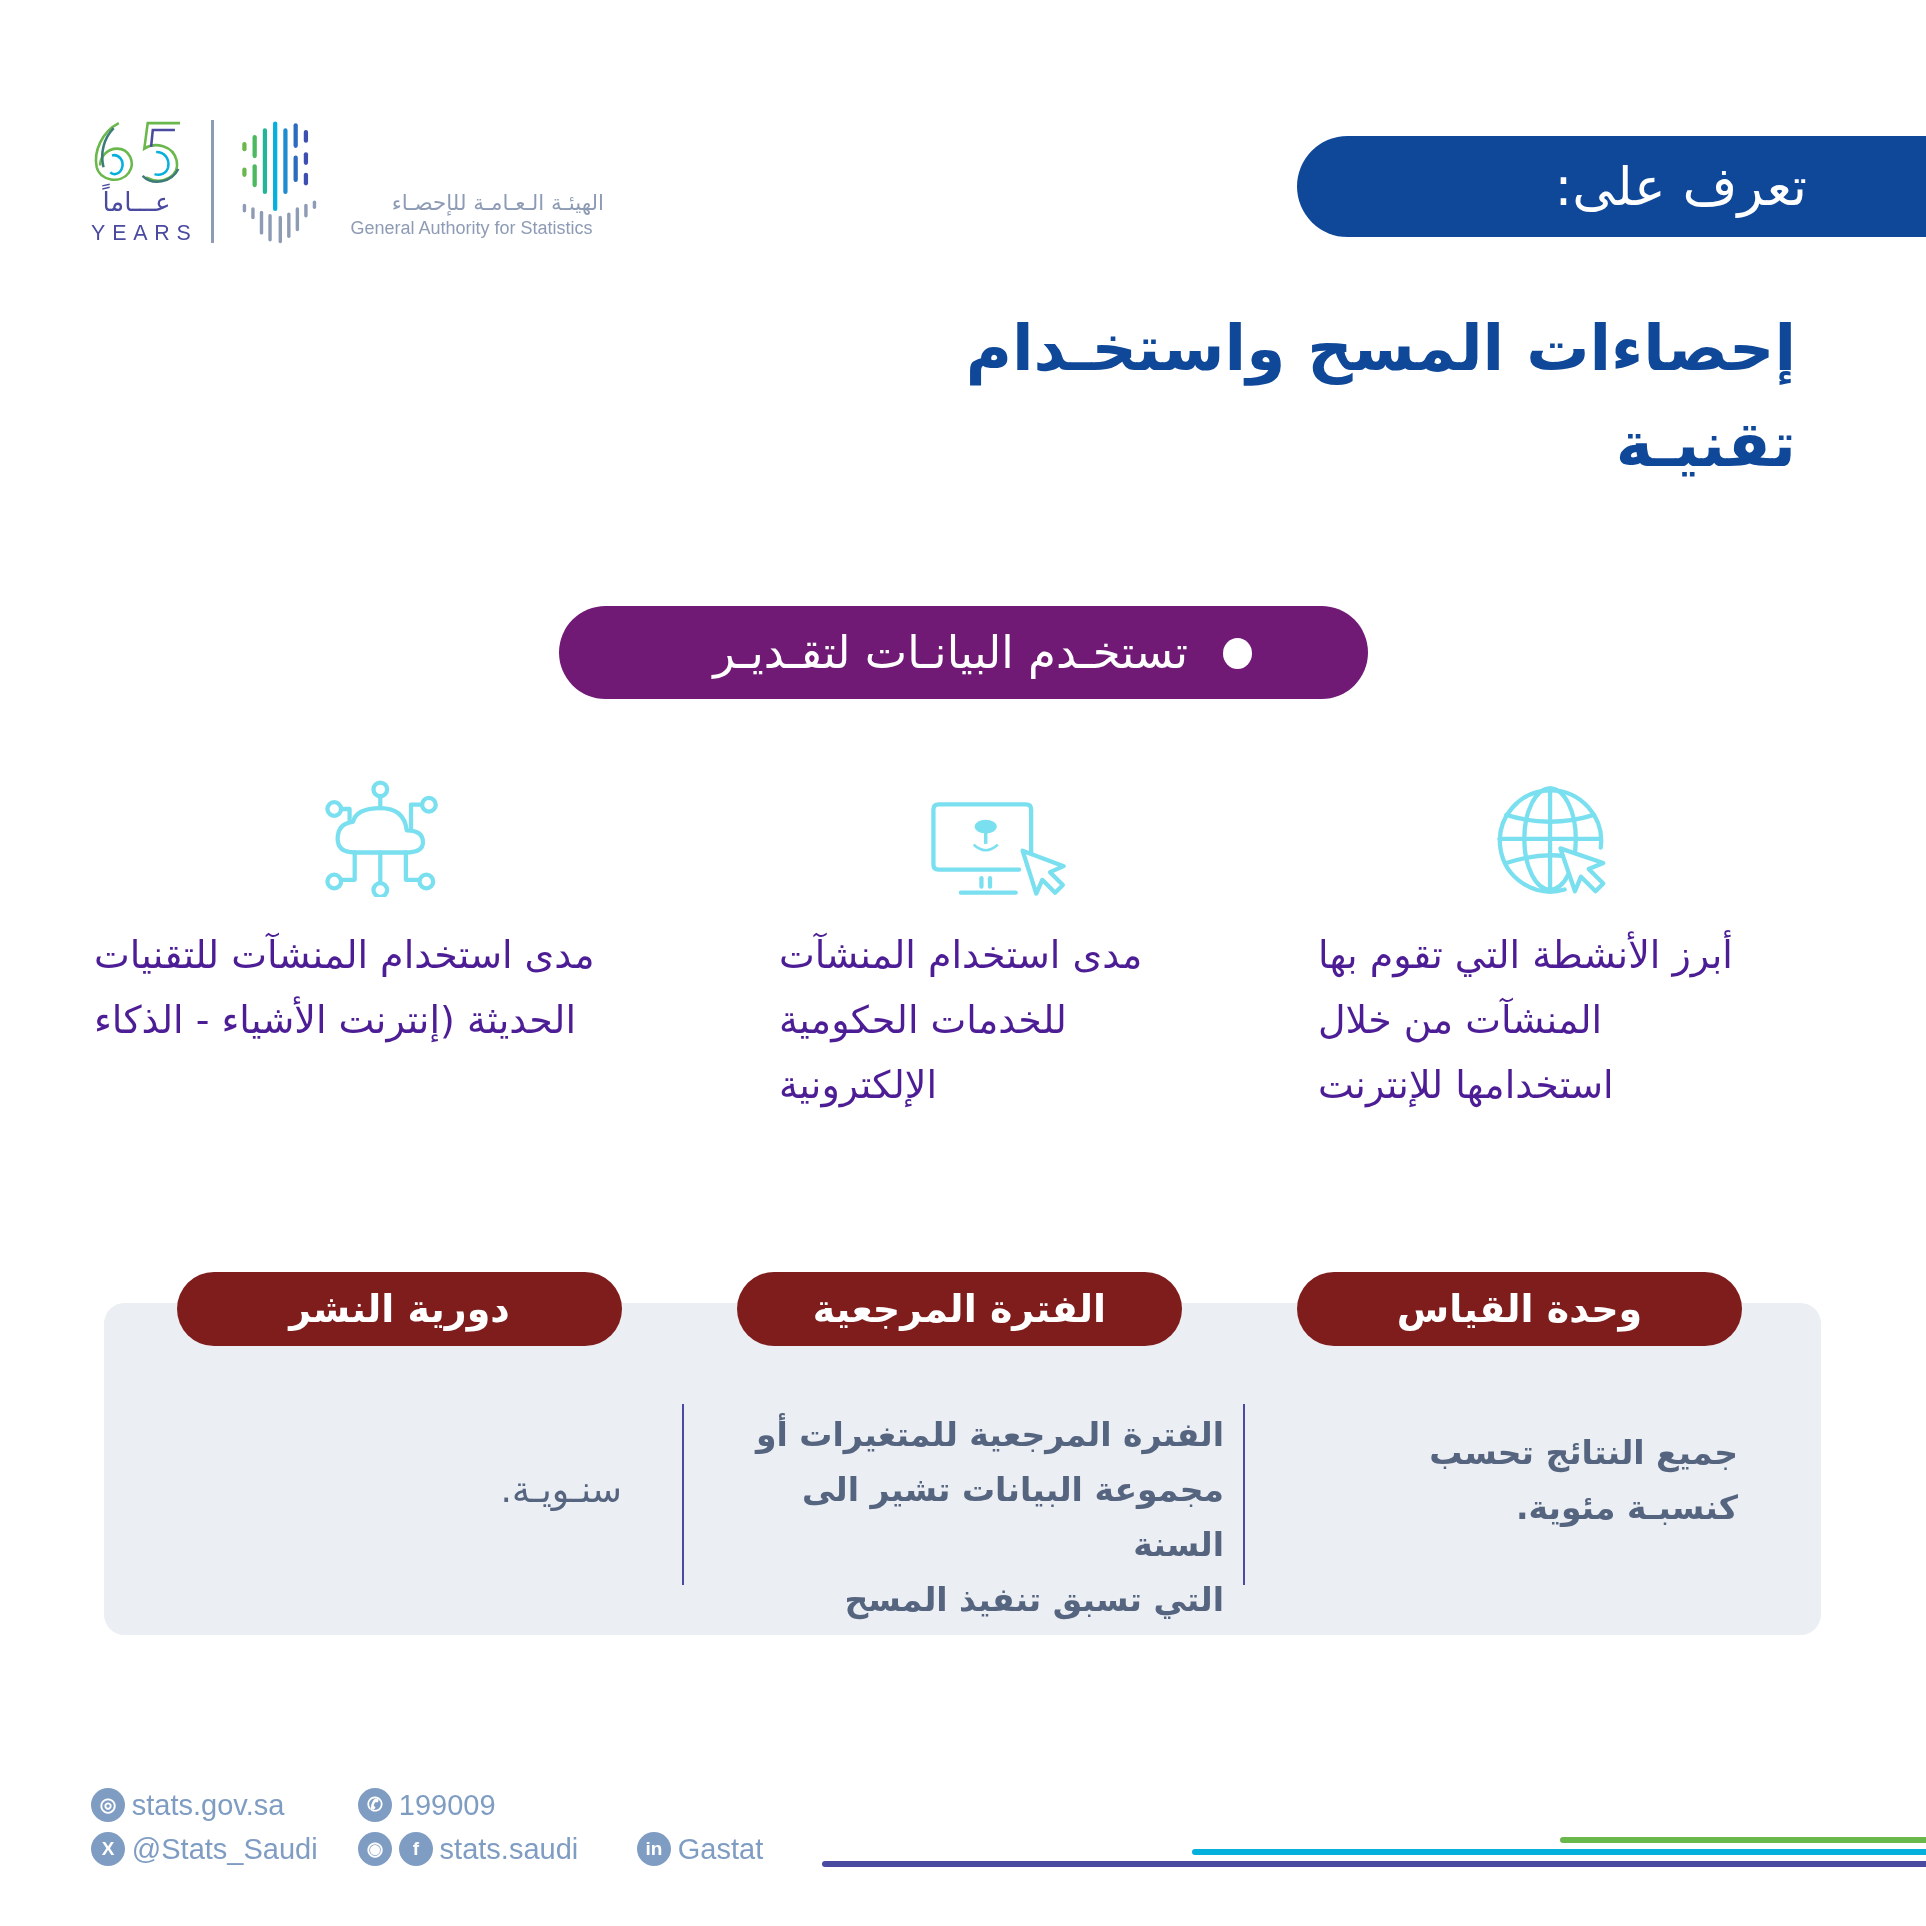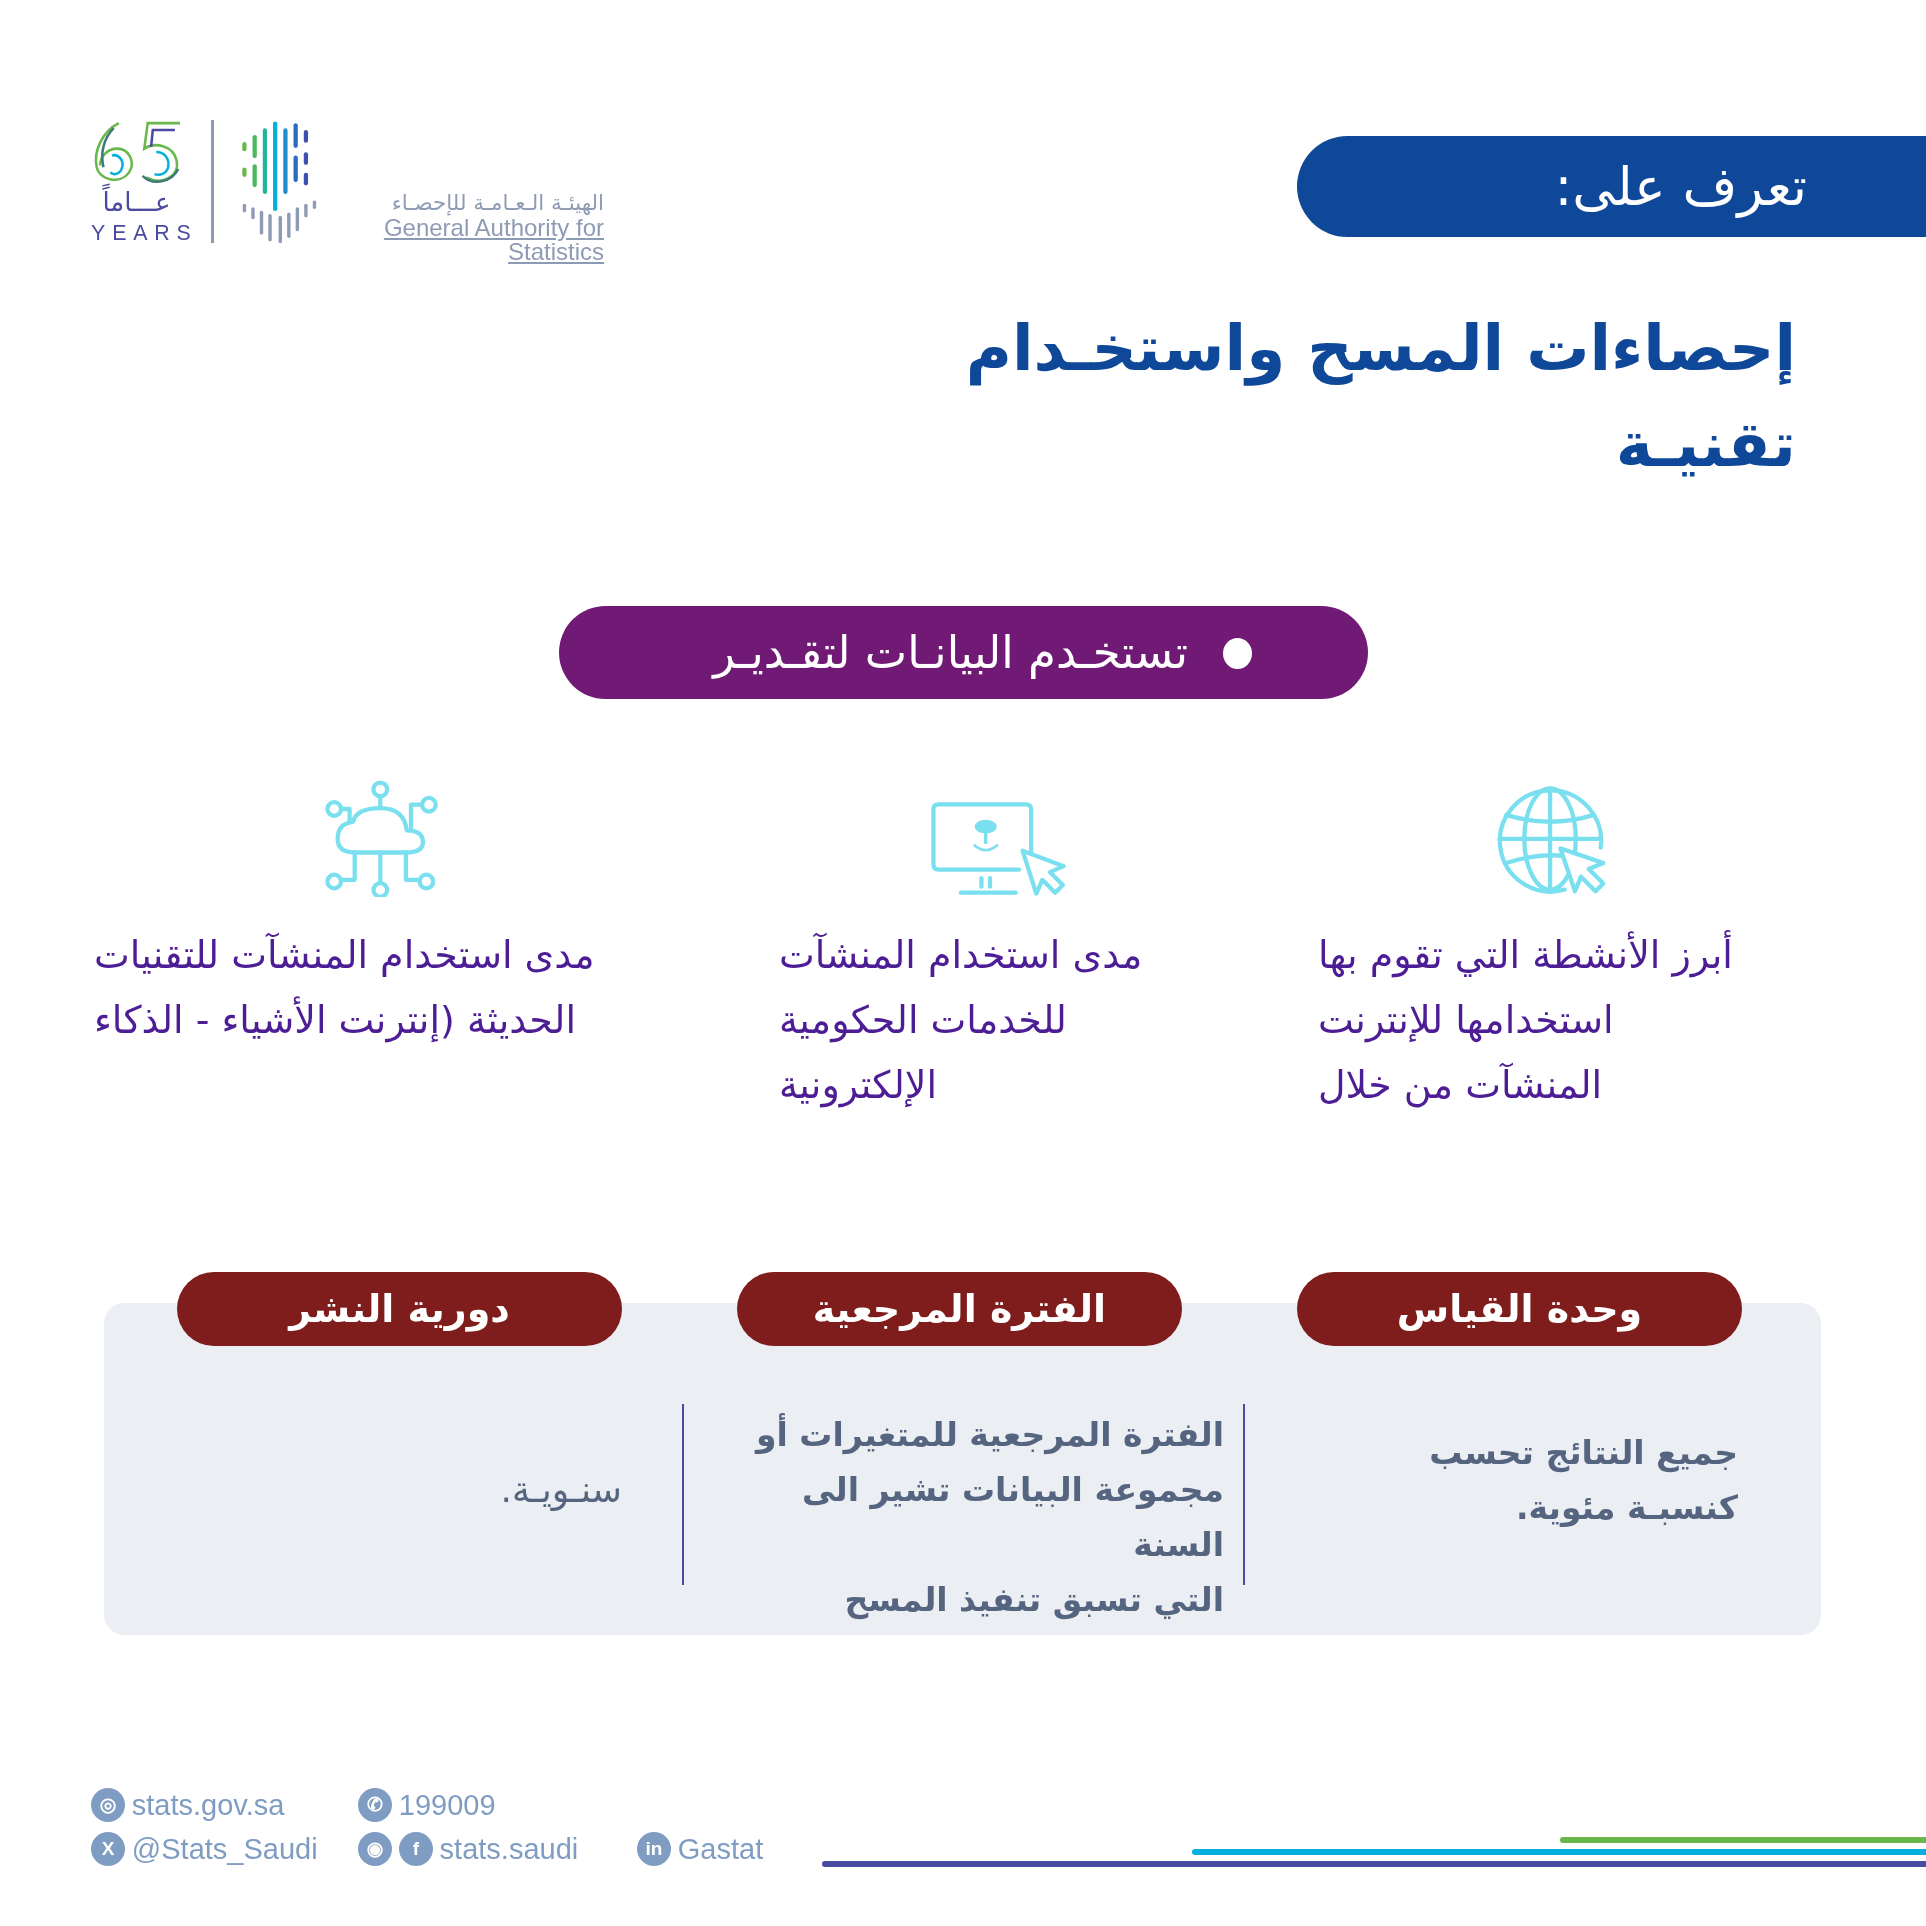--- a/index.html
+++ b/index.html
@@ -11,21 +11,21 @@
     .logo-65 { left: 86px; top: 118px; width: 103px; height: 128px; }
     .logo-65 .num { position: absolute; left: 0; top: 0; width: 103px; height: 68px; }
     .logo-65 .ar { position: absolute; left: 0; top: 70px; width: 101px; text-align: center;
       font-family: "DejaVu Sans", sans-serif; font-size: 26px; color: #4a4aa0; line-height: 29px; direction: rtl; }
     .logo-65 .en { position: absolute; left: 0; top: 103px; width: 101px; text-align: center;
       font-family: "Liberation Sans", sans-serif; font-size: 21.4px; letter-spacing: 6.8px; color: #4a4aa0; line-height: 24px; padding-left: 5.1px; }
     .logo-sep { left: 211px; top: 120px; width: 2.6px; height: 123px; background: #8e9bb5; }
     .logo-mark { left: 241px; top: 120px; width: 82px; height: 125px; }
     .logo-text { left: 339px; top: 190px; width: 265px; }
     .logo-text .ar { font-size: 21.4px; color: #8e9bb5; direction: rtl; text-align: right; line-height: 26px; letter-spacing: 0.9px; }
-    .logo-text .en { font-family: "Liberation Sans", sans-serif; font-size: 24px; color: #8e9bb5; line-height: 24px; text-align: right; text-decoration: underline; }
+    .logo-text .en { font-family: "Liberation Sans", sans-serif; font-size: 18px; color: #8e9bb5; line-height: 24px; text-align: center; }
 
     
     .hdr-pill { left: 1297px; top: 136px; width: 651px; height: 101px; background: #0f4899;
       border-radius: 51px 0 0 51px; display: flex; align-items: center; justify-content: flex-end; padding-right: 141px; }
     .hdr-pill span { color: #ffffff; font-size: 53px; direction: rtl; line-height: 1; }
 
     
     .title { right: 130px; top: 301px; width: 1027px; text-align: right; direction: rtl;
       color: #0f4899; font-size: 63px; font-weight: bold; line-height: 96px; }
 
@@ -158,22 +158,22 @@
     <path d="M115 30 L102 30 L102 58"></path>
     <path d="M36 86 L36 118 L20 118"></path>
     <line x1="66" y1="86" x2="66" y2="122"></line>
     <path d="M96 86 L96 118 L112 118"></path>
     <path d="M36 86 Q16 86 16 70 Q16 52 34 50 Q38 34 66 34 Q94 34 97 60 Q116 60 116 74 Q116 86 96 86 Z"></path>
   </g>
 </svg>
 
 <div class="feat" style="left:1318px;top:923px;width:471px;">
   <div>أبرز الأنشطة التي تقوم بها</div>
+  <div>المنشآت من خلال</div>
   <div>استخدامها للإنترنت</div>
-  <div>المنشآت من خلال</div>
 </div>
 <div class="feat" style="left:779px;top:923px;width:437px;">
   <div>مدى استخدام المنشآت</div>
   <div>للخدمات الحكومية</div>
   <div>الإلكترونية</div>
 </div>
 <div class="feat" style="left:94px;top:923px;width:582px;">
   <div>مدى استخدام المنشآت للتقنيات</div>
   <div>الحديثة (إنترنت الأشياء - الذكاء</div>
 </div>

